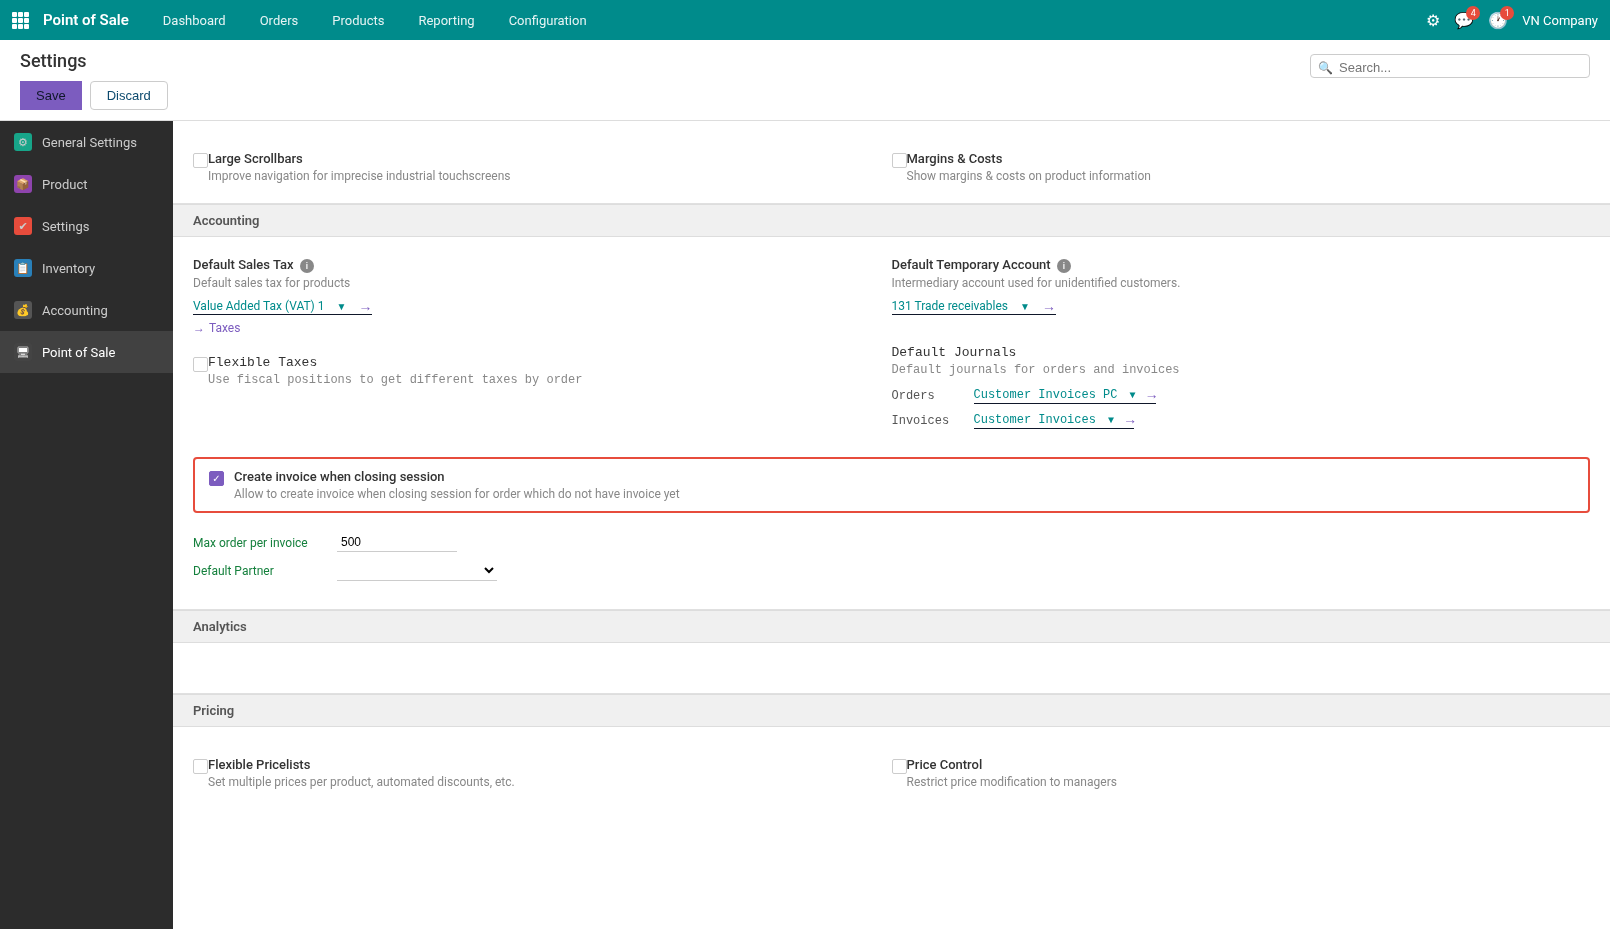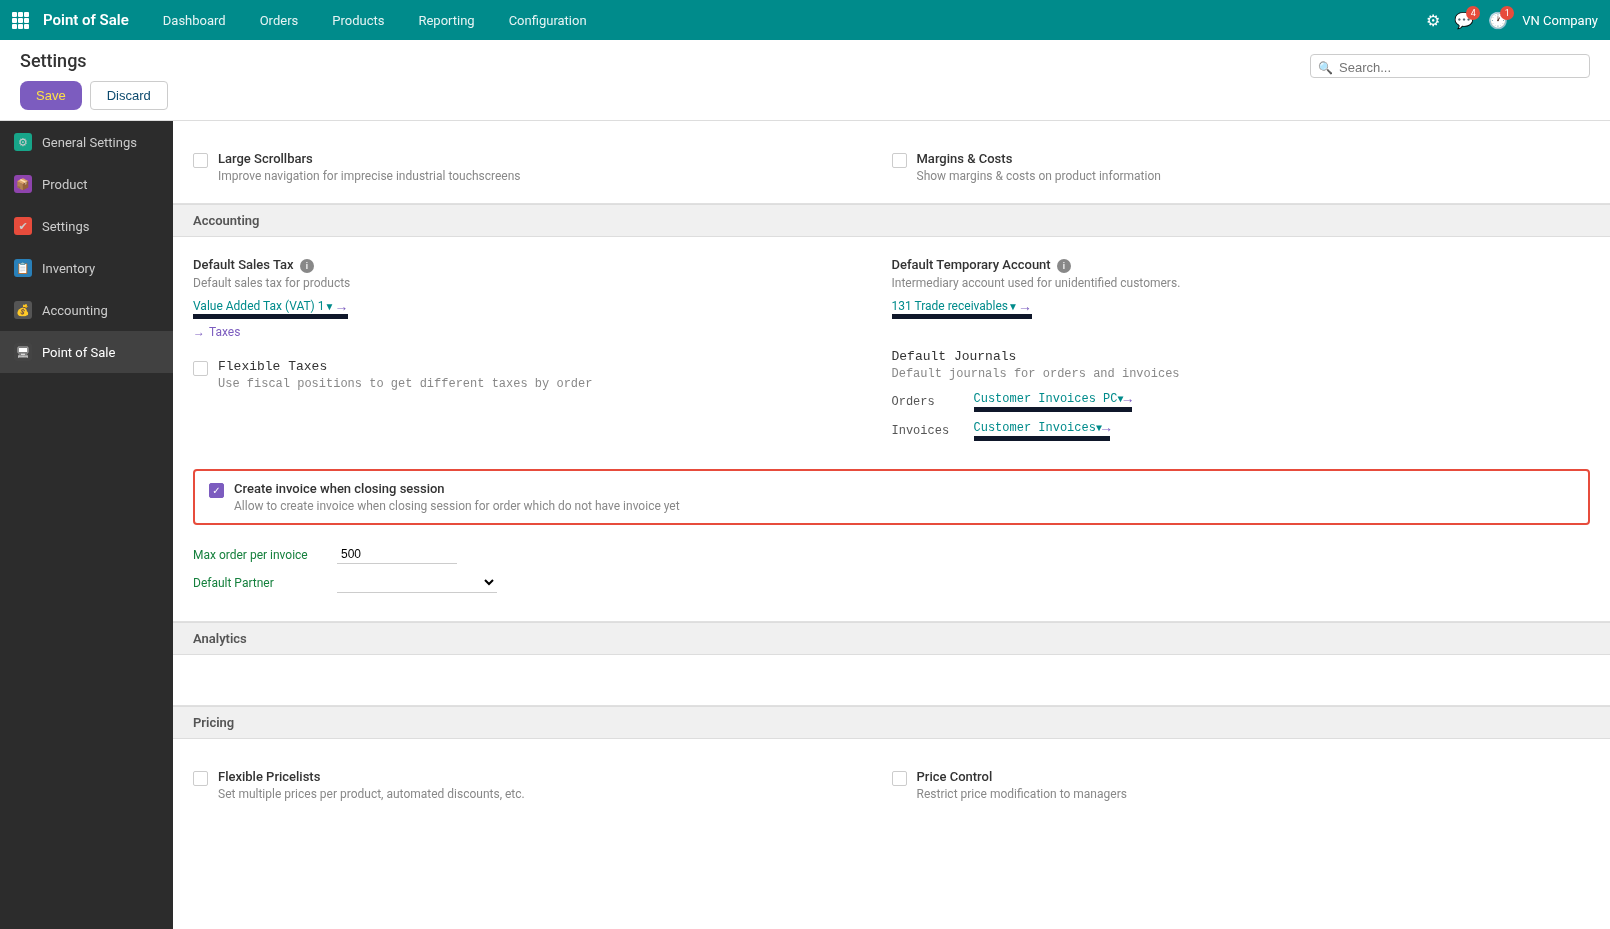--- a/index.html
+++ b/index.html
@@ -33,21 +33,21 @@
 
     
     .subheader {
       background: white;
       padding: 10px 20px 0 20px;
       border-bottom: 1px solid #ddd;
     }
     .subheader-title { font-size: 18px; font-weight: 500; color: #333; margin-bottom: 10px; }
     .search-bar { border: 1px solid #ccc; border-radius: 4px; padding: 5px 10px 2px 28px; width: 280px; font-size: 13px; }
     .btn-bar { display: flex; gap: 8px; padding-bottom: 10px; }
-    .btn-save { background: #7c5cbf; color: #fde047; border: none; padding: 6px 16px; border-radius: 8px; cursor: pointer; font-size: 13px; }
+    .btn-save { background: #7c5cbf; color: #0f172a; border: none; padding: 6px 16px; border-radius: 0; cursor: pointer; font-size: 13px; }
     .btn-discard { background: white; color: #0c4a6e; border: 1px solid #ccc; padding: 6px 16px; border-radius: 4px; cursor: pointer; font-size: 13px; }
 
     
     .layout { display: flex; min-height: calc(929px - 40px - 60px); }
 
     
     .sidebar { width: 173px; background: #2c2c2c; color: #ccc; flex-shrink: 0; }
     .sidebar-item { display: flex; align-items: center; gap: 10px; padding: 12px 14px; cursor: pointer; font-size: 13px; }
     .sidebar-item.active { background: rgba(255,255,255,0.1); color: white; }
     .sidebar-icon { width: 18px; height: 18px; border-radius: 3px; display: flex; align-items: center; justify-content: center; font-size: 11px; flex-shrink: 0; }
@@ -56,36 +56,36 @@
     .icon-quality { background: #e74c3c; }
     .icon-inventory { background: #2980b9; }
     .icon-accounting { background: #555; }
     .icon-pos { background: #444; }
 
     
     .main { flex: 1; overflow-y: auto; background: white; }
     .section-header { background: #f0f0f0; padding: 8px 20px; font-size: 13px; font-weight: 600; color: #555; border-top: 1px solid #ddd; border-bottom: 1px solid #ddd; }
 
     .settings-grid { display: grid; grid-template-columns: 1fr 1fr; gap: 0; padding: 20px; }
-    .setting-item { display: flex; align-items: flex-start; gap: 10px; padding: 10px 20px 10px 0; }
+    .setting-item { display: flex; align-items: flex-start; gap: 0; padding: 10px 20px 10px 0; }
     .setting-text { flex: 1; }
     .setting-label { font-size: 13px; font-weight: 500; color: #333; margin-bottom: 3px; }
     .setting-desc { font-size: 12px; color: #888; }
     .arrow-link { color: #7c5cbf; font-size: 14px; cursor: pointer; }
     .taxes-link { color: #7c5cbf; font-size: 12px; cursor: pointer; display: flex; align-items: center; gap: 4px; margin-top: 6px; }
 
     
     .cb { width: 15px; height: 15px; border: 1px solid #ccc; border-radius: 2px; flex-shrink: 0; margin-top: 2px; display: flex; align-items: center; justify-content: center; cursor: pointer; }
     .cb.checked { background: #7c5cbf; border-color: #7c5cbf; color: white; font-size: 10px; }
 
     
     .highlight-box { border: 2px solid #e74c3c; border-radius: 4px; padding: 10px 14px; margin: 10px 20px; display: flex; align-items: flex-start; gap: 10px; }
 
     
-    .dropdown-val { border-bottom: 5px solid #0f172a; color: #008b8b; font-size: 12px; display: inline-flex; align-items: center; gap: 0; cursor: pointer; }
+    .dropdown-val { border-bottom: 1px solid #0f172a; color: #008b8b; font-size: 12px; display: inline-flex; align-items: center; gap: 12px; cursor: pointer; }
     .dropdown-val .caret { font-size: 10px; }
     .journal-row { display: flex; align-items: center; gap: 12px; margin-bottom: 8px; font-size: 12px; }
 
     
     .invoice-settings { padding: 10px 20px 20px 20px; }
     .invoice-row { display: flex; align-items: center; gap: 14px; margin-bottom: 8px; }
     .invoice-row-label { font-size: 12px; color: #15803d; width: 130px; }
     .input-val { border: none; border-bottom: 1px solid #ccc; padding: 2px 4px; font-size: 12px; width: 120px; }
     .select-val { border: none; border-bottom: 1px solid #ccc; padding: 2px 4px; font-size: 12px; width: 160px; background: white; }
 

